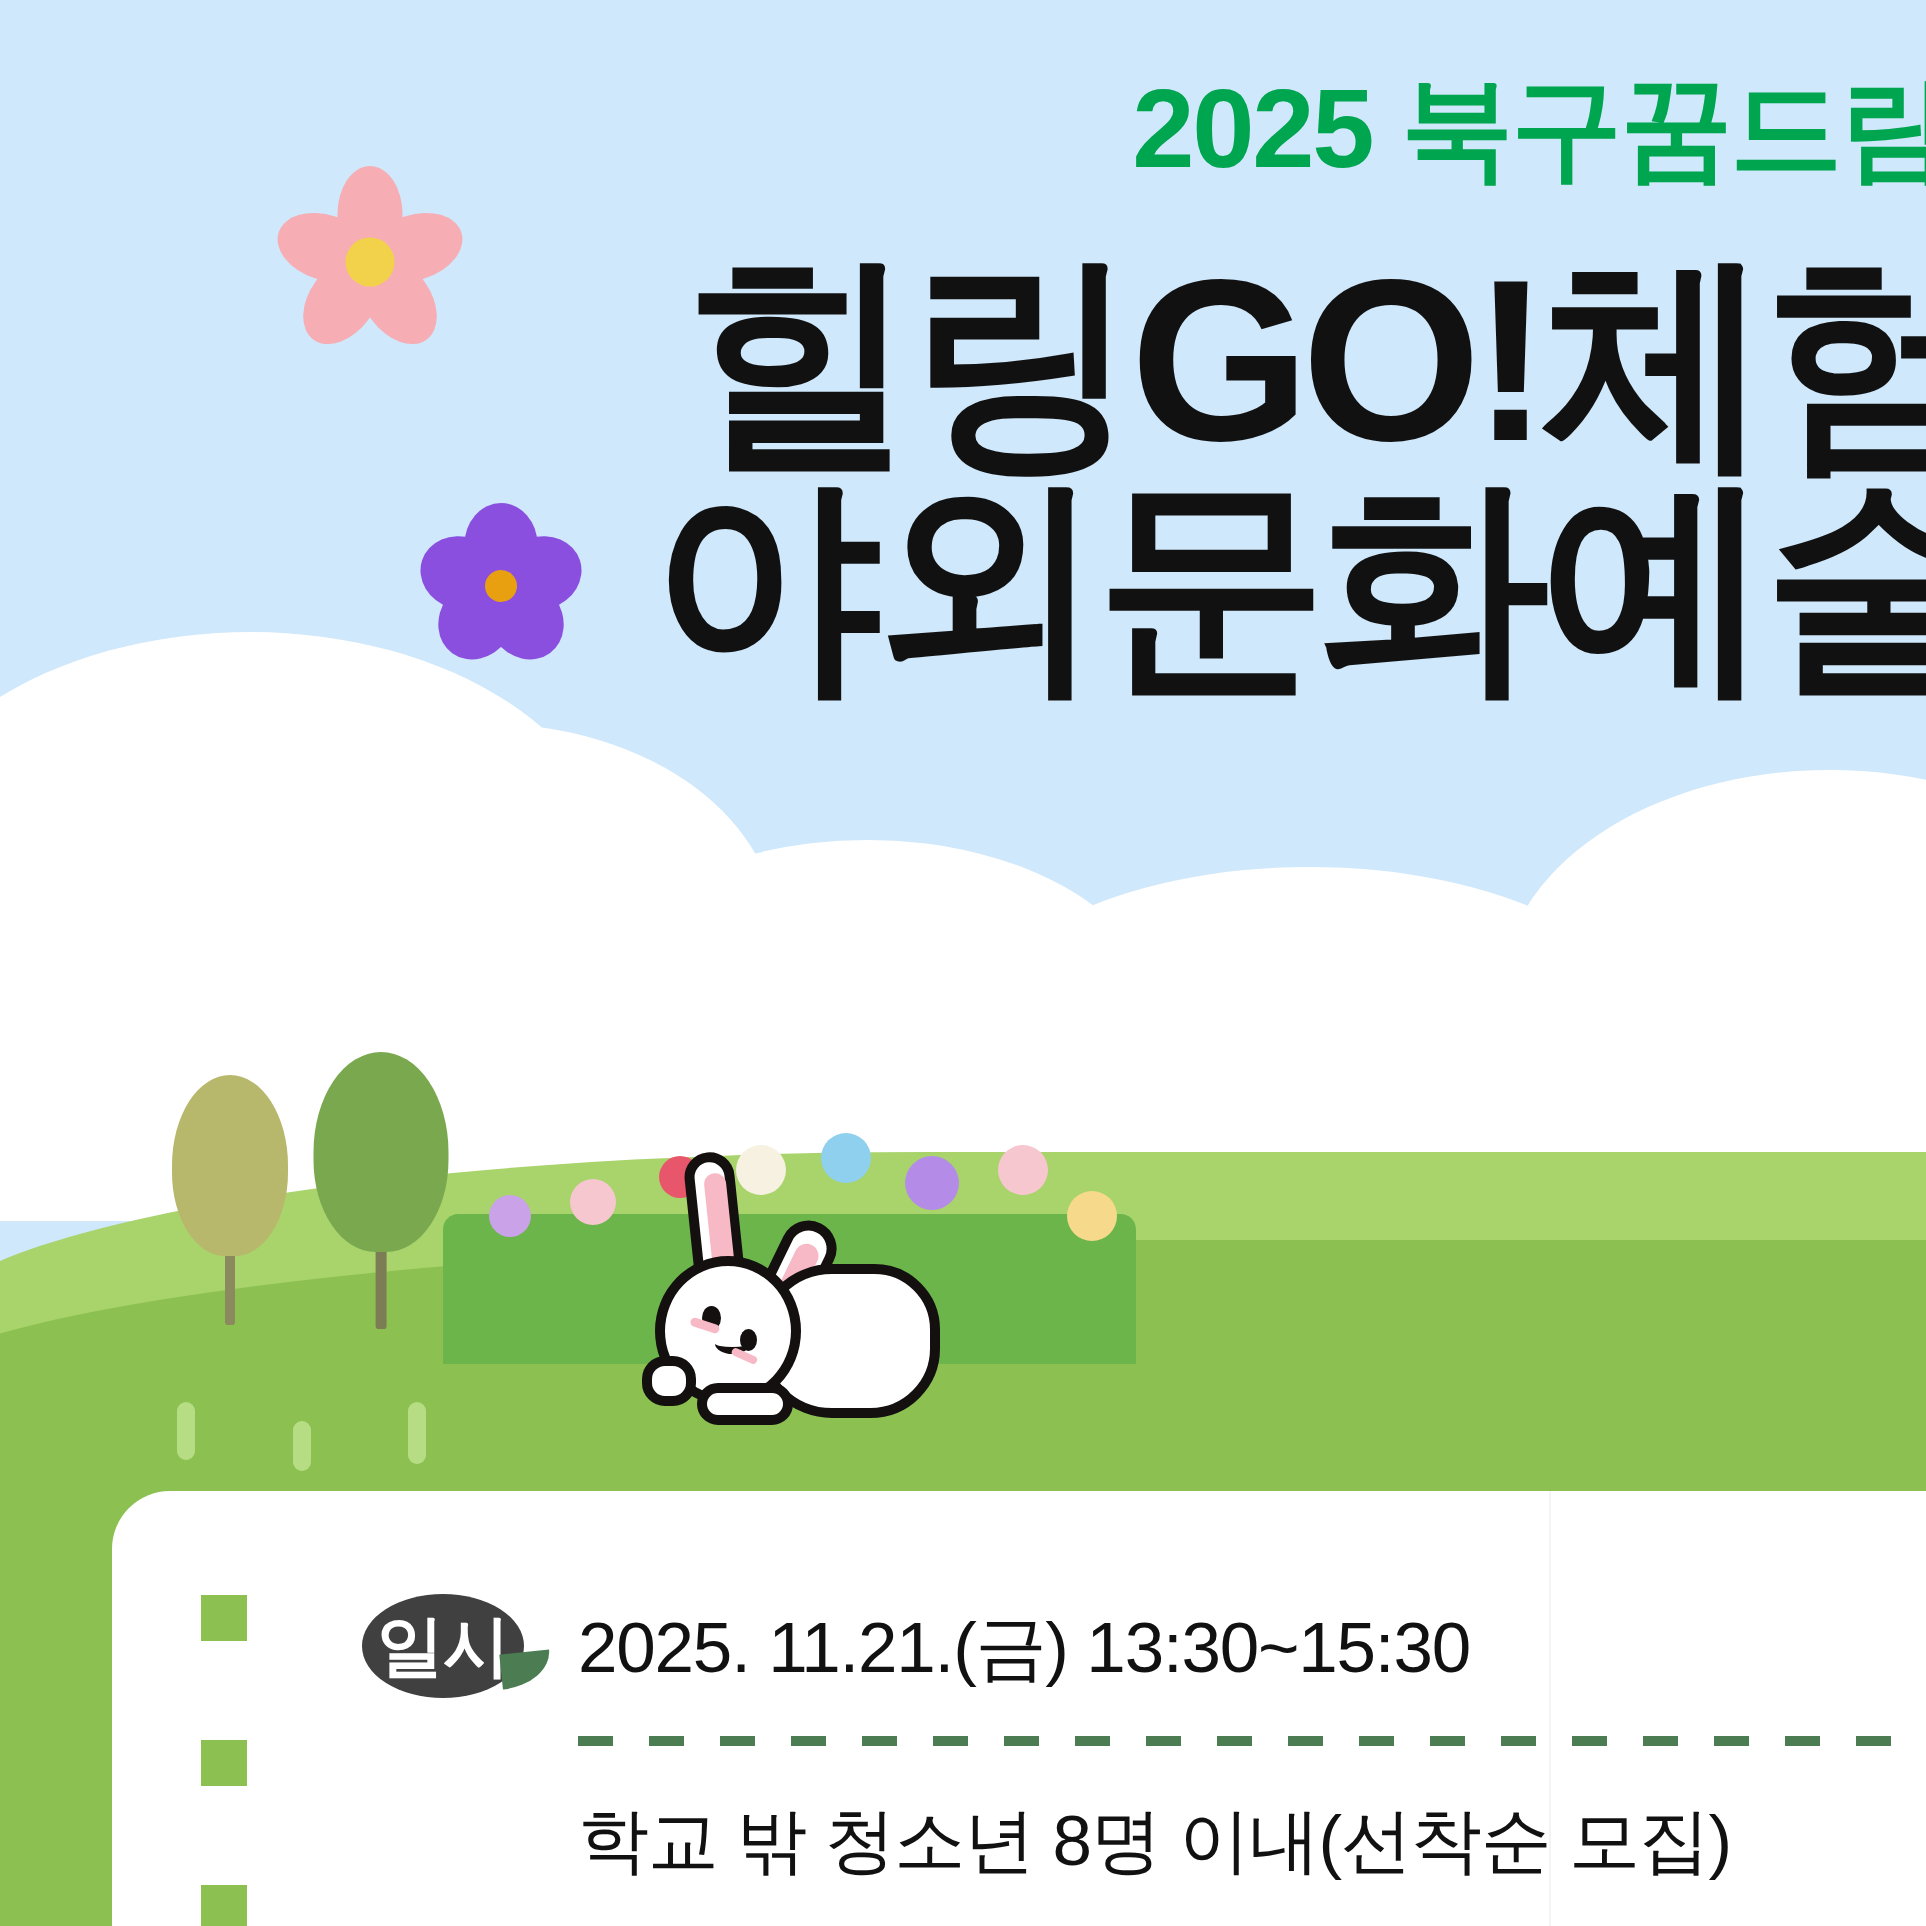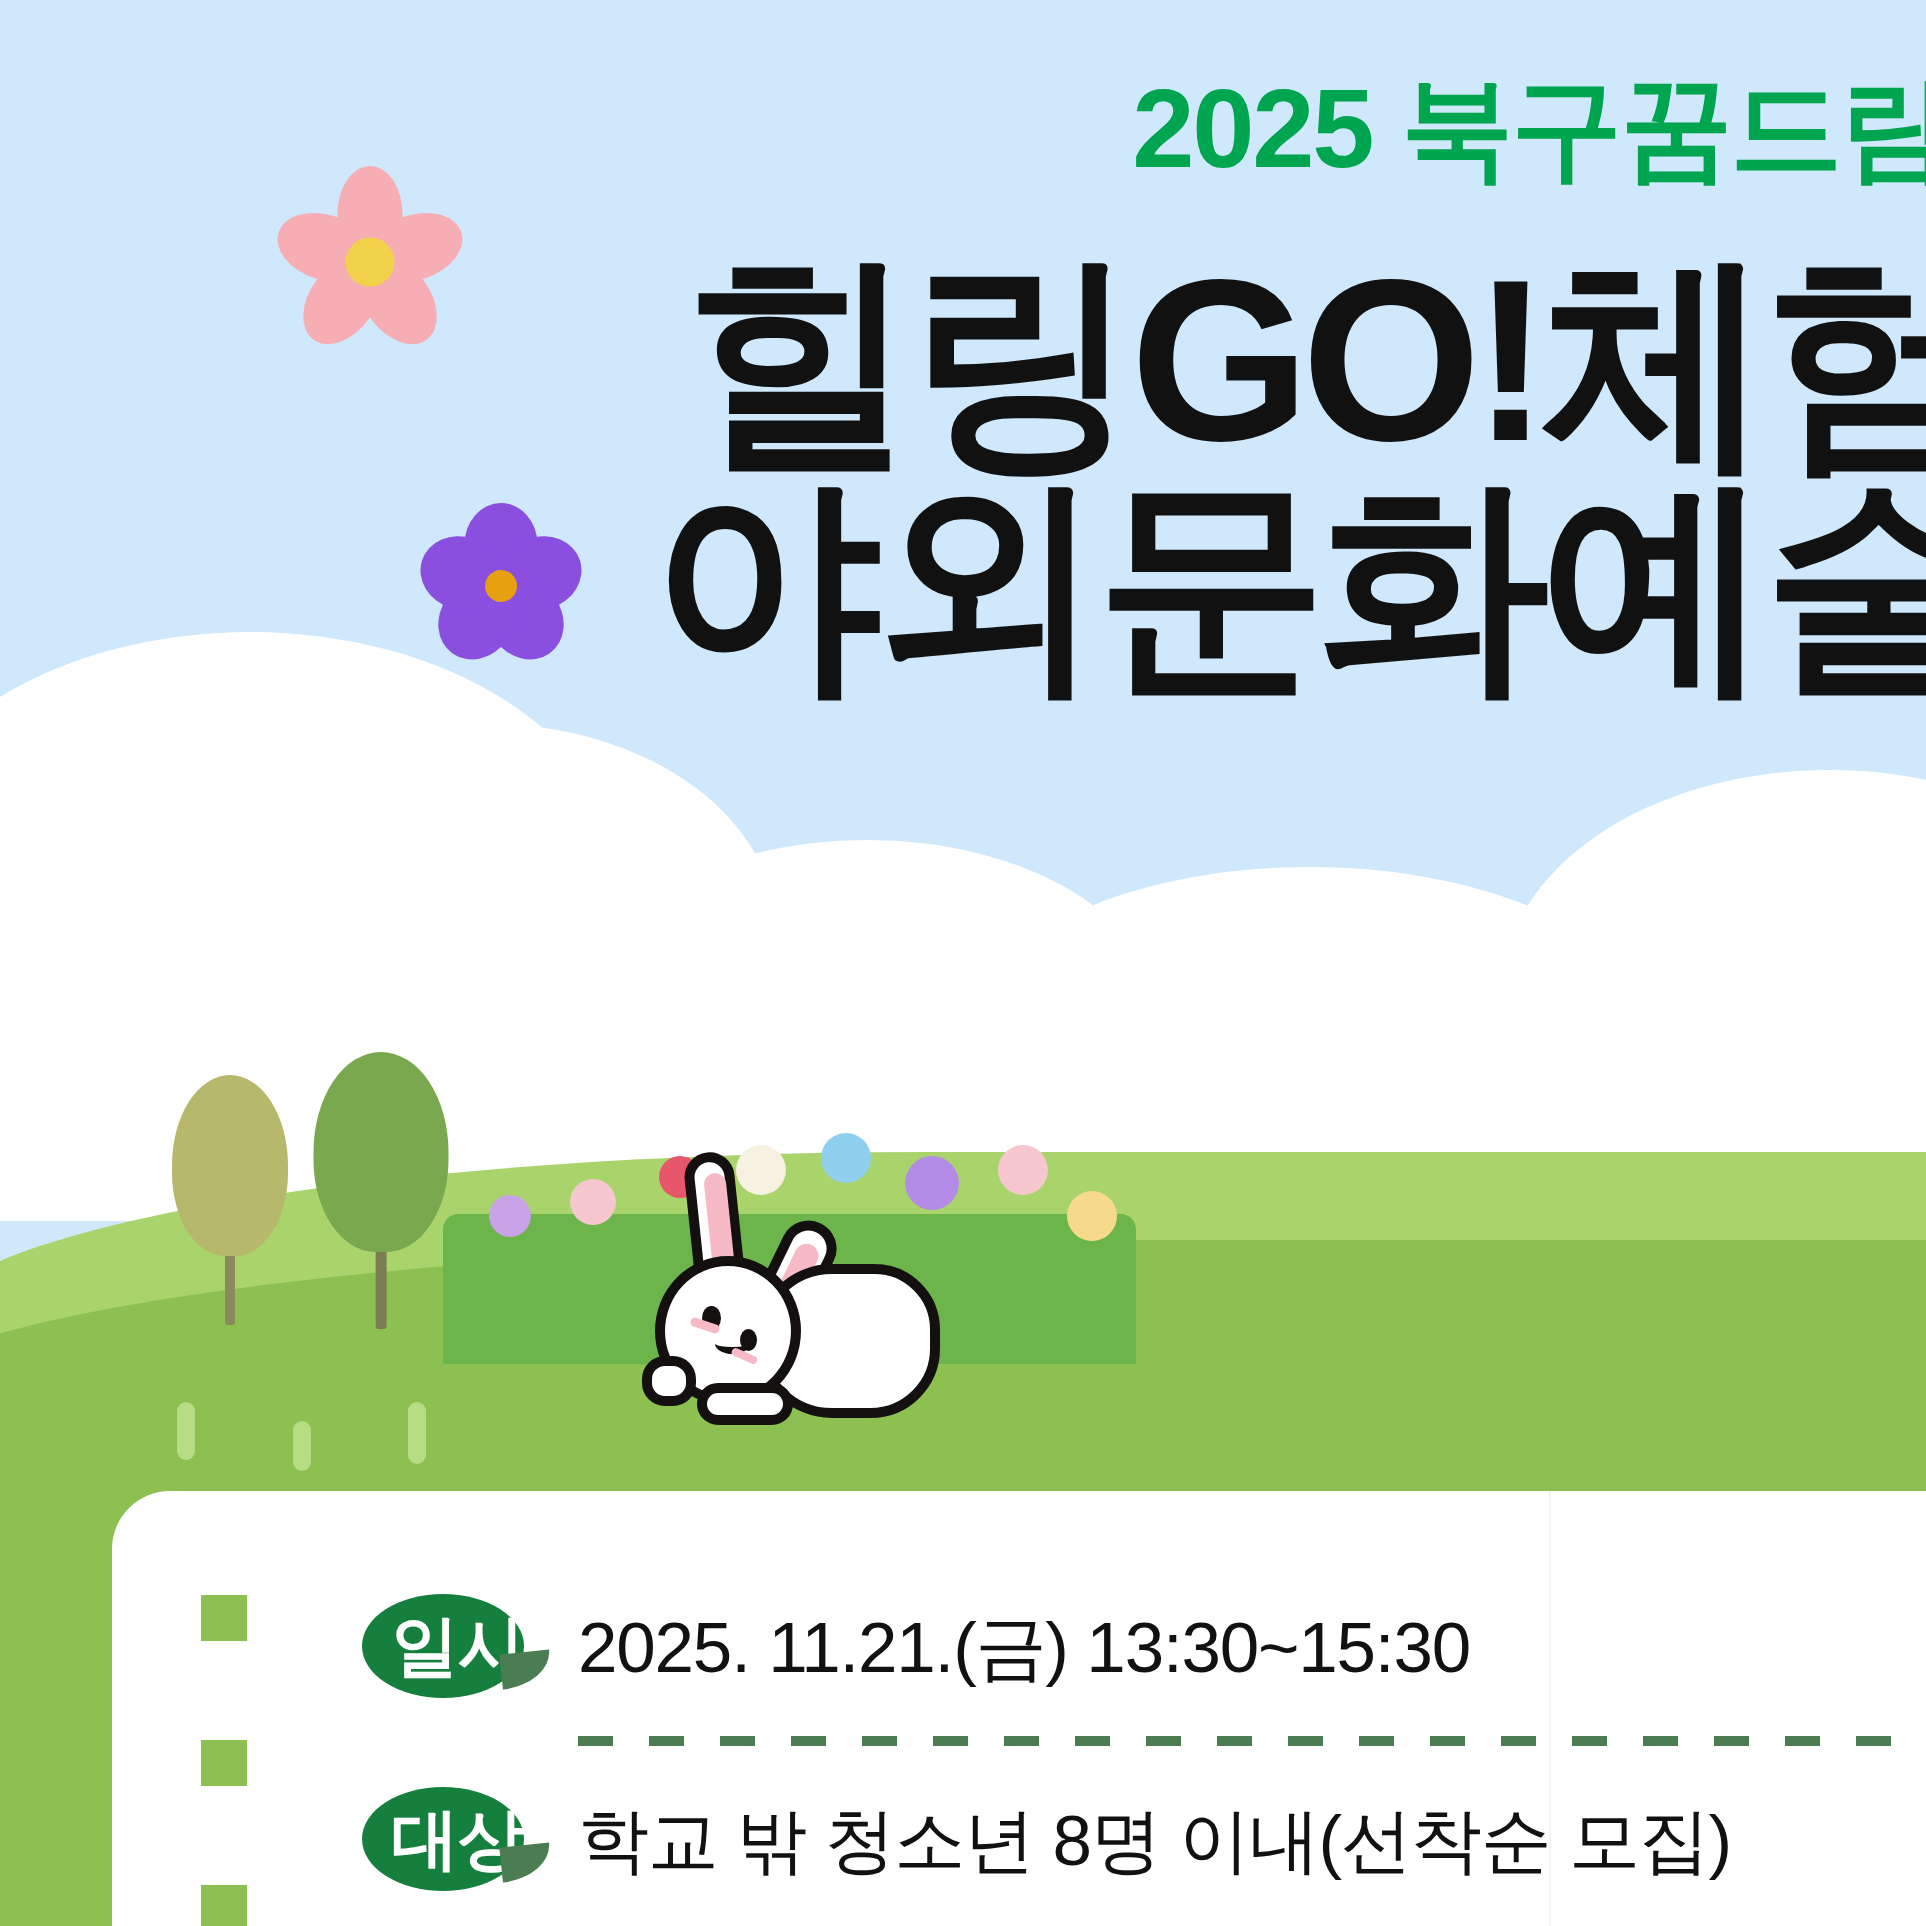--- a/index.html
+++ b/index.html
@@ -105,22 +105,22 @@
   .sq-col { position:absolute; left:89px; top:104px; }
   .sq {
     position:absolute; width:46px; height:46px; background:#8cc152;
   }
 
   .rows { position:absolute; left:250px; top:87px; width:2562px; }
   .row { position:relative; height:193px; }
   .pill {
     position:absolute; left:0; top:16px;
     width:162px; height:104px;
-    background:#15803d; border-radius:50% / 50%;
-    display:flex; align-items:center; justify-content:flex-end;
+    background:#404040; border-radius:50% / 50%;
+    display:flex; align-items:center; justify-content:center;
   }
   .pill span { font-size:67px; font-weight:bold; color:#ffffff; letter-spacing:-0.8px; }
   .pill::after {
     content:""; position:absolute; right:-27px; top:58px;
     width:50px; height:35px;
     background:#4b7c52;
     border-radius:0 0 100% 0;
     transform:rotate(-6deg);
   }
   .val {
@@ -236,23 +236,20 @@
 
       <div class="row">
         <div class="pill">
           <span>일시</span>
         </div>
         <div class="val">2025. 11.21.(금) 13:30~15:30</div>
         <div class="dash"></div>
       </div>
 
       <div class="row">
-        <div class="pill">
-          <span>대상</span>
-        </div>
         <div class="val">학교 밖 청소년 8명 이내(선착순 모집)</div>
 
       </div>
 
     </div>
 
   </div>
 
 </div>
 

